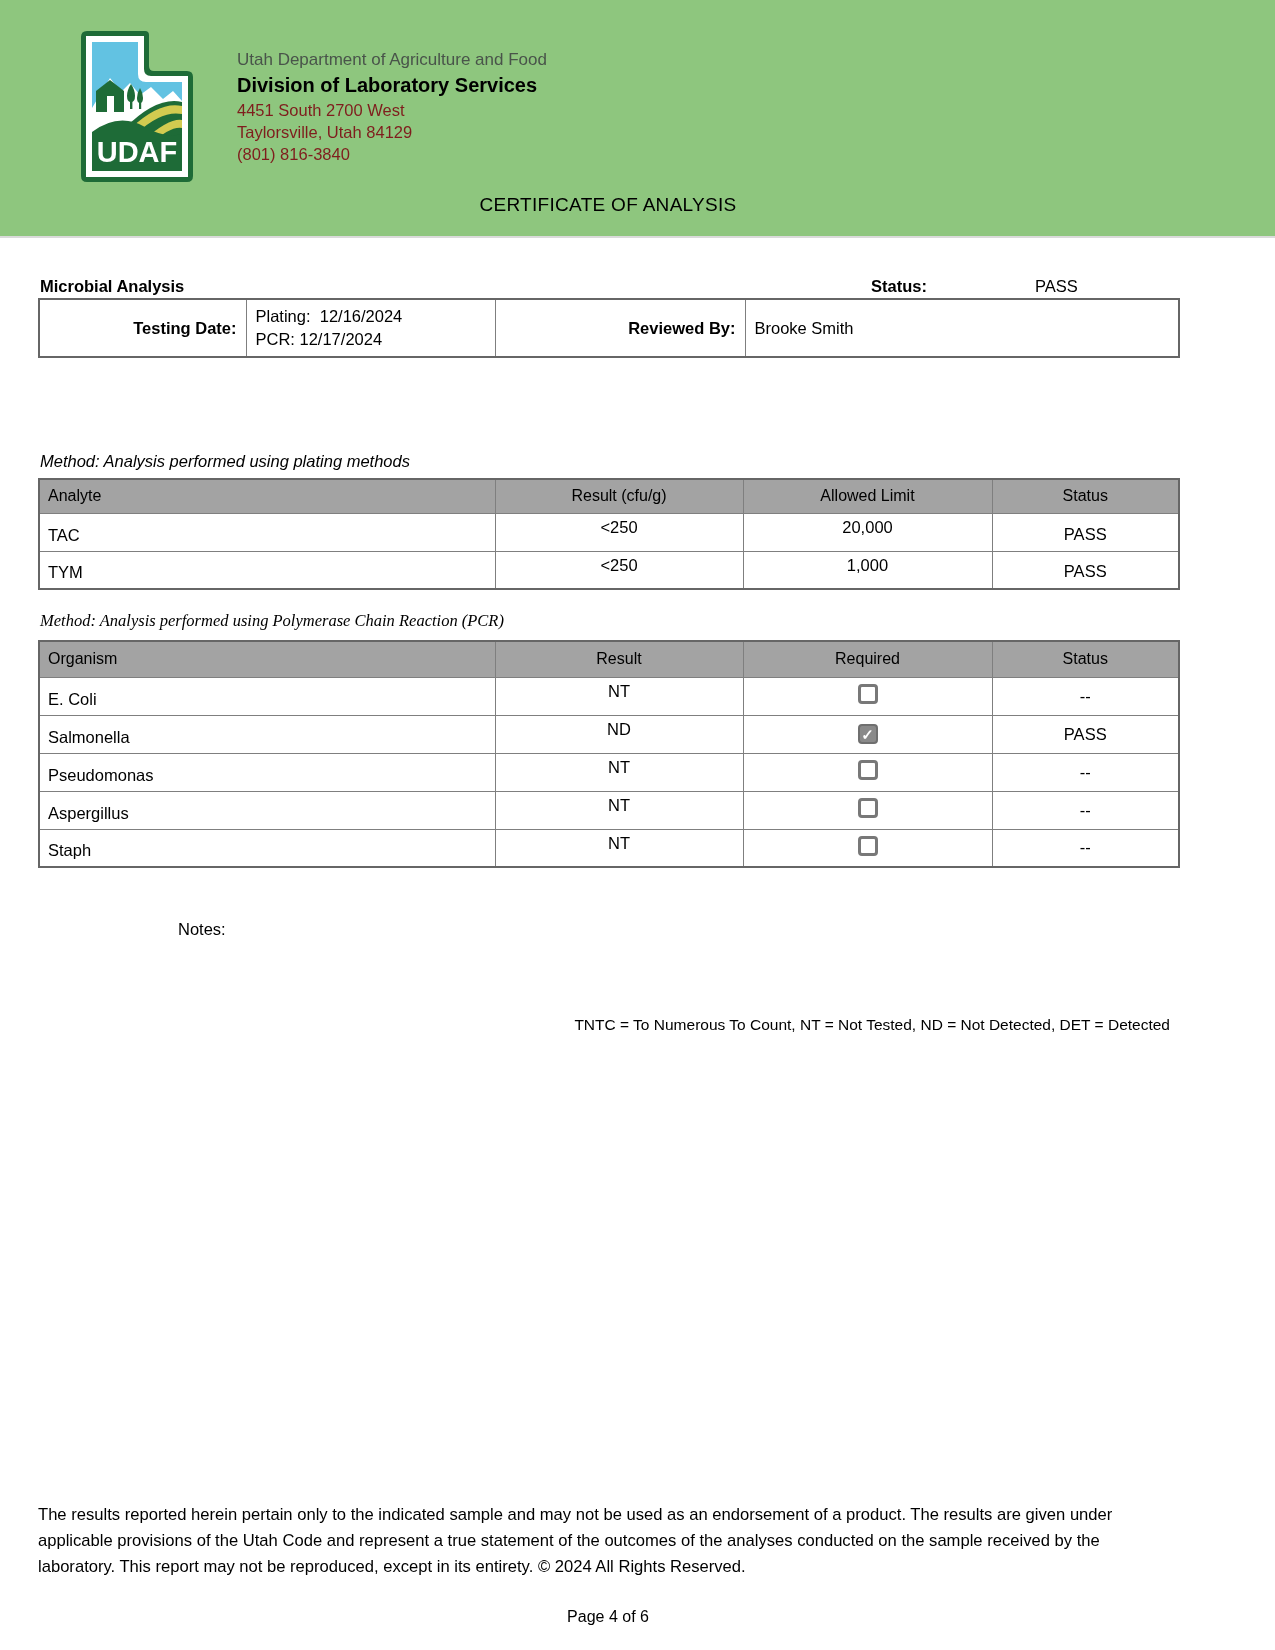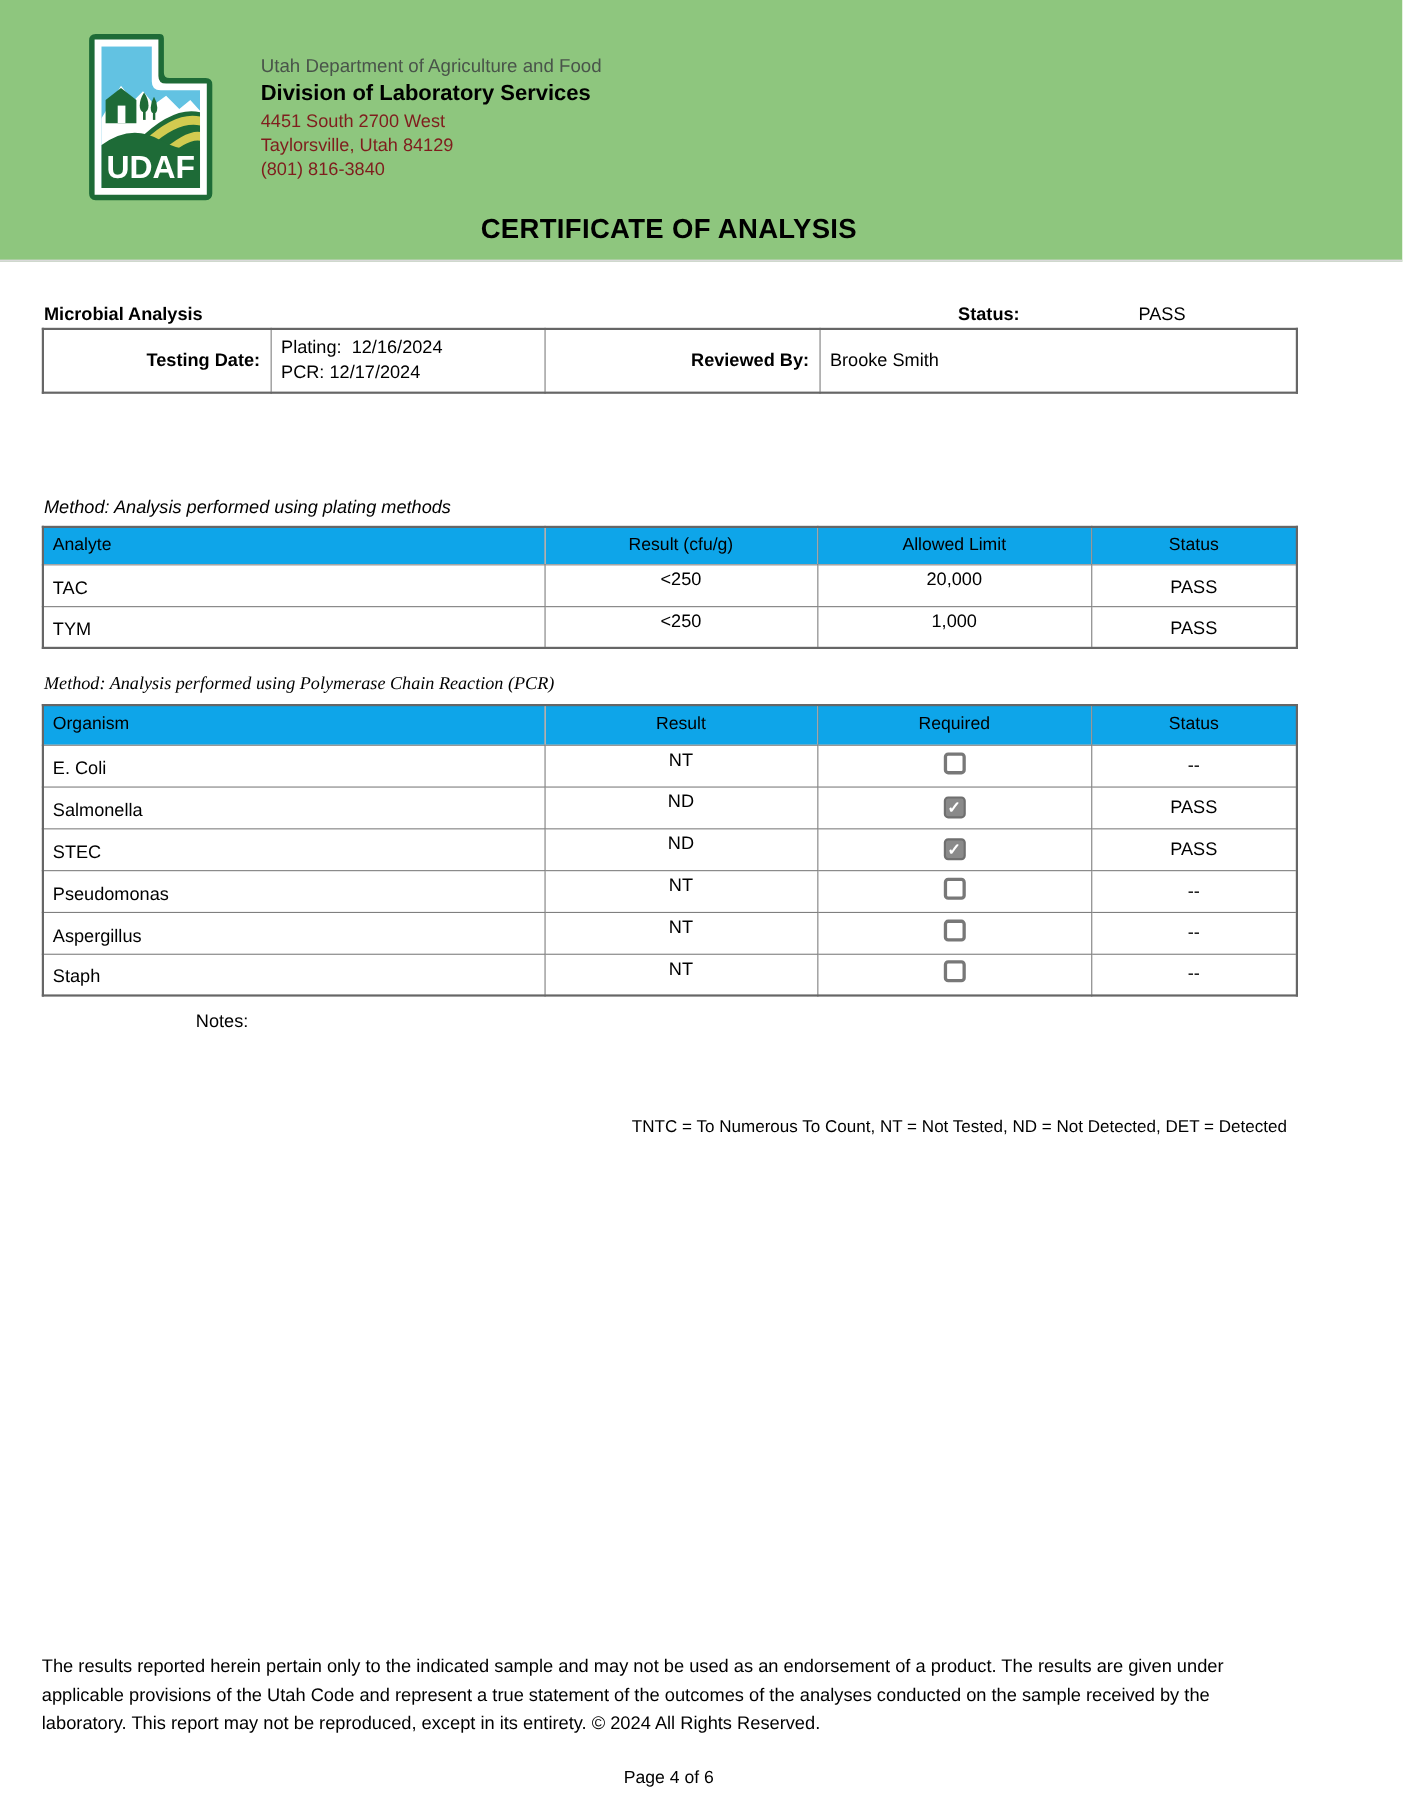--- a/index.html
+++ b/index.html
@@ -6,21 +6,21 @@
   body{width:1275px;height:1650px;position:relative;font-family:"Liberation Sans",sans-serif;color:#000;}
   .abs{position:absolute;}
 
   
   .banner{left:0;top:0;width:1275px;height:238px;background:#8ec67e;border-bottom:2px solid #dadada;box-sizing:border-box;}
   .logo{left:77px;top:28px;width:119px;height:157px;}
   .org-block{left:237px;top:49px;line-height:22px;}
   .org-agency{font-size:17px;color:#49544a;margin-bottom:3px;}
   .org-division{font-size:20px;font-weight:bold;color:#000;margin-bottom:3px;}
   .org-addr{font-size:16.5px;color:#7f1d1d;}
-  .doc-title{left:38px;top:194px;width:1140px;text-align:center;font-size:25px;font-weight:bold;letter-spacing:.3px;}
+  .doc-title{left:38px;top:194px;width:1140px;text-align:center;font-size:19px;font-weight:normal;letter-spacing:.3px;}
 
   
   .section-row{left:38px;top:277px;width:1140px;height:20px;}
   .section-title{position:absolute;left:2px;top:0;font-size:16.5px;font-weight:bold;}
   .status-label{position:absolute;left:833px;top:0;font-size:16.5px;font-weight:bold;}
   .status-value{position:absolute;left:997px;top:0;font-size:16.5px;}
 
   
   table{border-collapse:collapse;table-layout:fixed;}
   td,th{border:1px solid #7f7f7f;box-sizing:border-box;overflow:hidden;}
@@ -33,21 +33,21 @@
 
   .method-line{left:40px;width:1100px;font-size:16.5px;font-style:italic;}
   .method-plating{top:452px;}
   .method-pcr{top:611px;font-family:Liberation Serif, serif;}
 
   .data-table{width:1140px;border:2px solid #666;}
   .plating-table{left:38px;top:478px;}
   .pcr-table{left:38px;top:640px;}
   .data-table thead tr{height:34px;}
   .pcr-table thead tr{height:36px;}
-  .data-table th{background:#0ea5e9;font-weight:normal;font-size:16px;text-align:center;vertical-align:middle;}
+  .data-table th{background:#a3a3a3;font-weight:normal;font-size:16px;text-align:center;vertical-align:middle;}
   .data-table th.first{text-align:left;padding-left:8px;}
   .plating-table tbody tr{height:38px;}
   .pcr-table tbody tr{height:38px;}
   .data-table tbody td{font-size:16.5px;}
   .col-name{text-align:left;padding-left:8px;vertical-align:bottom;padding-bottom:6px;}
   .col-top{text-align:center;vertical-align:top;padding-top:4px;}
   .col-mid{text-align:center;vertical-align:middle;}
   .col-low{text-align:center;vertical-align:bottom;padding-bottom:7px;}
 
   
@@ -194,26 +194,20 @@
       <td class="col-mid"><span class="cb unchecked"></span></td>
       <td class="col-mid">--</td>
     </tr>
       <tr>
       <td class="col-name">Salmonella</td>
       <td class="col-top">ND</td>
       <td class="col-mid"><span class="cb checked">✓</span></td>
       <td class="col-mid">PASS</td>
     </tr>
       <tr>
-      <td class="col-name">STEC</td>
-      <td class="col-top">ND</td>
-      <td class="col-mid"><span class="cb checked">✓</span></td>
-      <td class="col-mid">PASS</td>
-    </tr>
-      <tr>
       <td class="col-name">Pseudomonas</td>
       <td class="col-top">NT</td>
       <td class="col-mid"><span class="cb unchecked"></span></td>
       <td class="col-mid">--</td>
     </tr>
       <tr>
       <td class="col-name">Aspergillus</td>
       <td class="col-top">NT</td>
       <td class="col-mid"><span class="cb unchecked"></span></td>
       <td class="col-mid">--</td>

